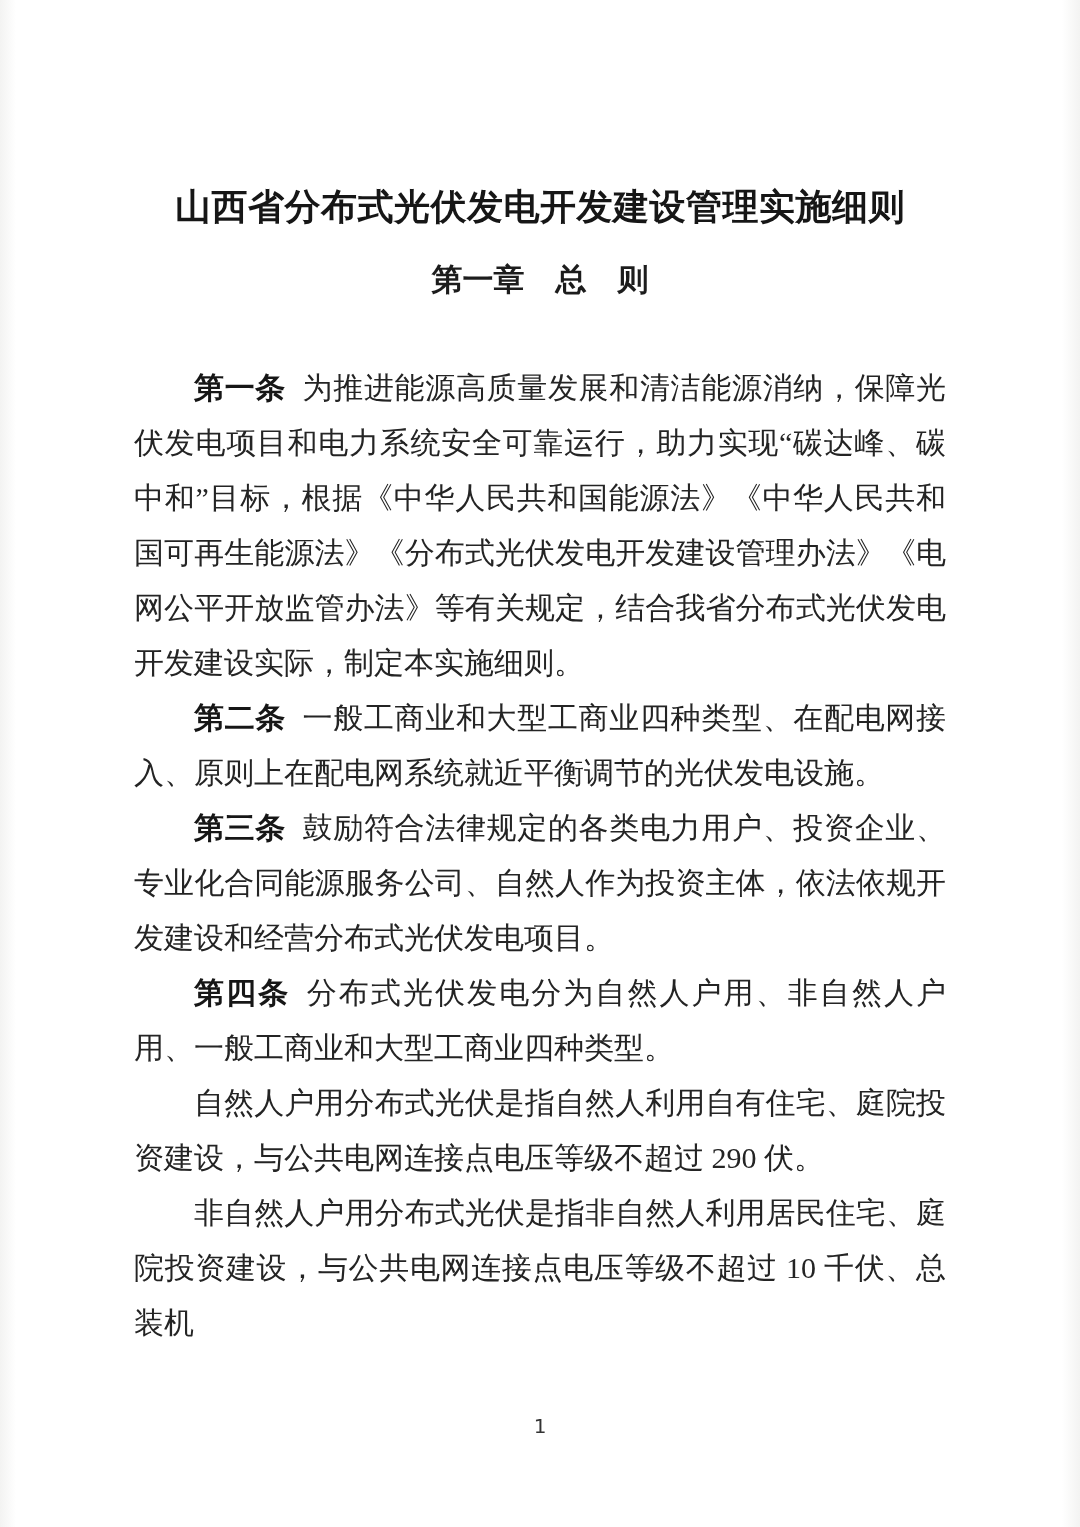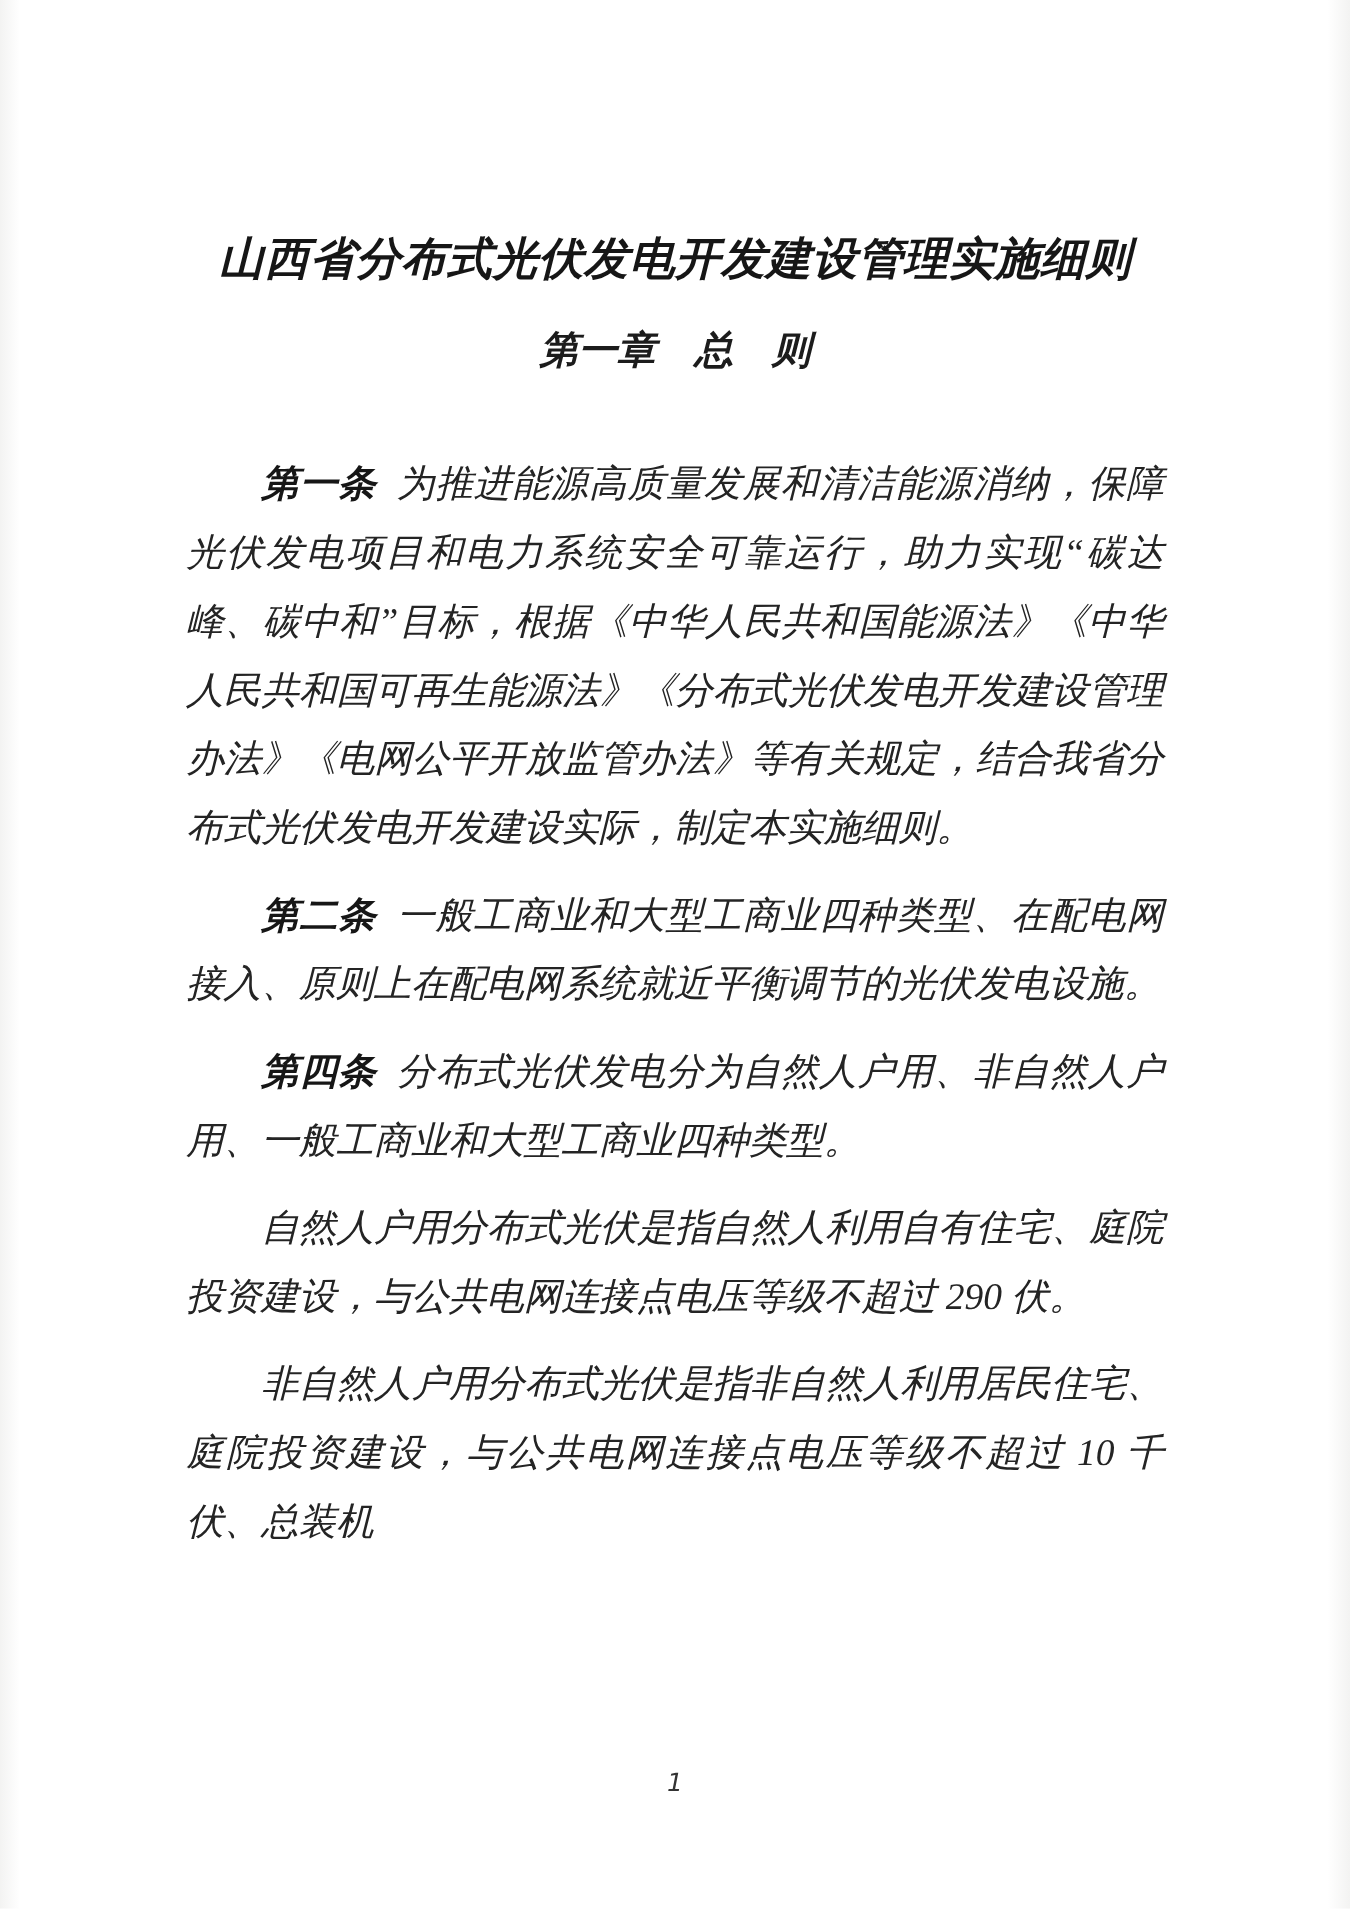--- a/index.html
+++ b/index.html
@@ -11,21 +11,20 @@
     position: relative;
     width: 1080px;
     height: 1527px;
     margin: 0 auto;
     box-sizing: border-box;
     padding: 186px 134px 0 134px;
     background: linear-gradient(90deg, #f3f3f2 0px, #ffffff 16px, #ffffff 1062px, #f3f3f2 1080px);
     color: #1f1f1f;
     font-family: "Liberation Serif", "DejaVu Serif", serif;
     overflow: hidden;
-    font-style: italic;
   }
   .doc-title {
     margin: 0;
     font-size: 36px;
     font-weight: bold;
     line-height: 1.2;
     text-align: center;
     letter-spacing: 0.5px;
     color: #161616;
   }
@@ -34,21 +33,21 @@
     font-size: 31px;
     font-weight: bold;
     line-height: 1.2;
     text-align: center;
     color: #1c1c1c;
   }
   .doc-body {
     margin-top: 62px;
   }
   .para {
-    margin: 15px;
+    margin: 0;
     font-size: 30px;
     line-height: 55px;
     text-align: justify;
     text-indent: 2em;
     color: #242424;
   }
   .lead {
     font-weight: bold;
     color: #161616;
   }
@@ -74,20 +73,21 @@
   <h1 class="doc-title">山西省分布式光伏发电开发建设管理实施细则</h1>
 
   <h2 class="chapter-heading">第一章　总　则</h2>
 
   <div class="doc-body">
 
     <p class="para"><span class="lead">第一条</span><span>为推进能源高质量发展和清洁能源消纳，保障光伏发电项目和电力系统安全可靠运行，助力实现“碳达峰、碳中和”目标，根据《中华人民共和国能源法》《中华人民共和国可再生能源法》《分布式光伏发电开发建设管理办法》《电网公平开放监管办法》等有关规定，结合我省分布式光伏发电开发建设实际，制定本实施细则。</span></p>
 
     <p class="para"><span class="lead">第二条</span><span>一般工商业和大型工商业四种类型、在配电网接入、原则上在配电网系统就近平衡调节的光伏发电设施。</span></p>
 
+    <p class="para"><span class="lead">第三条</span><span>鼓励符合法律规定的各类电力用户、投资企业、专业化合同能源服务公司、自然人作为投资主体，依法依规开发建设和经营分布式光伏发电项目。</span></p>
 
     <p class="para"><span class="lead">第四条</span><span>分布式光伏发电分为自然人户用、非自然人户用、一般工商业和大型工商业四种类型。</span></p>
 
     <p class="para"><span class="lead"></span><span>自然人户用分布式光伏是指自然人利用自有住宅、庭院投资建设，与公共电网连接点电压等级不超过 290 伏。</span></p>
 
     <p class="para"><span class="lead"></span><span>非自然人户用分布式光伏是指非自然人利用居民住宅、庭院投资建设，与公共电网连接点电压等级不超过 10 千伏、总装机</span></p>
 
   </div>
 
   <div class="page-number">1</div>

